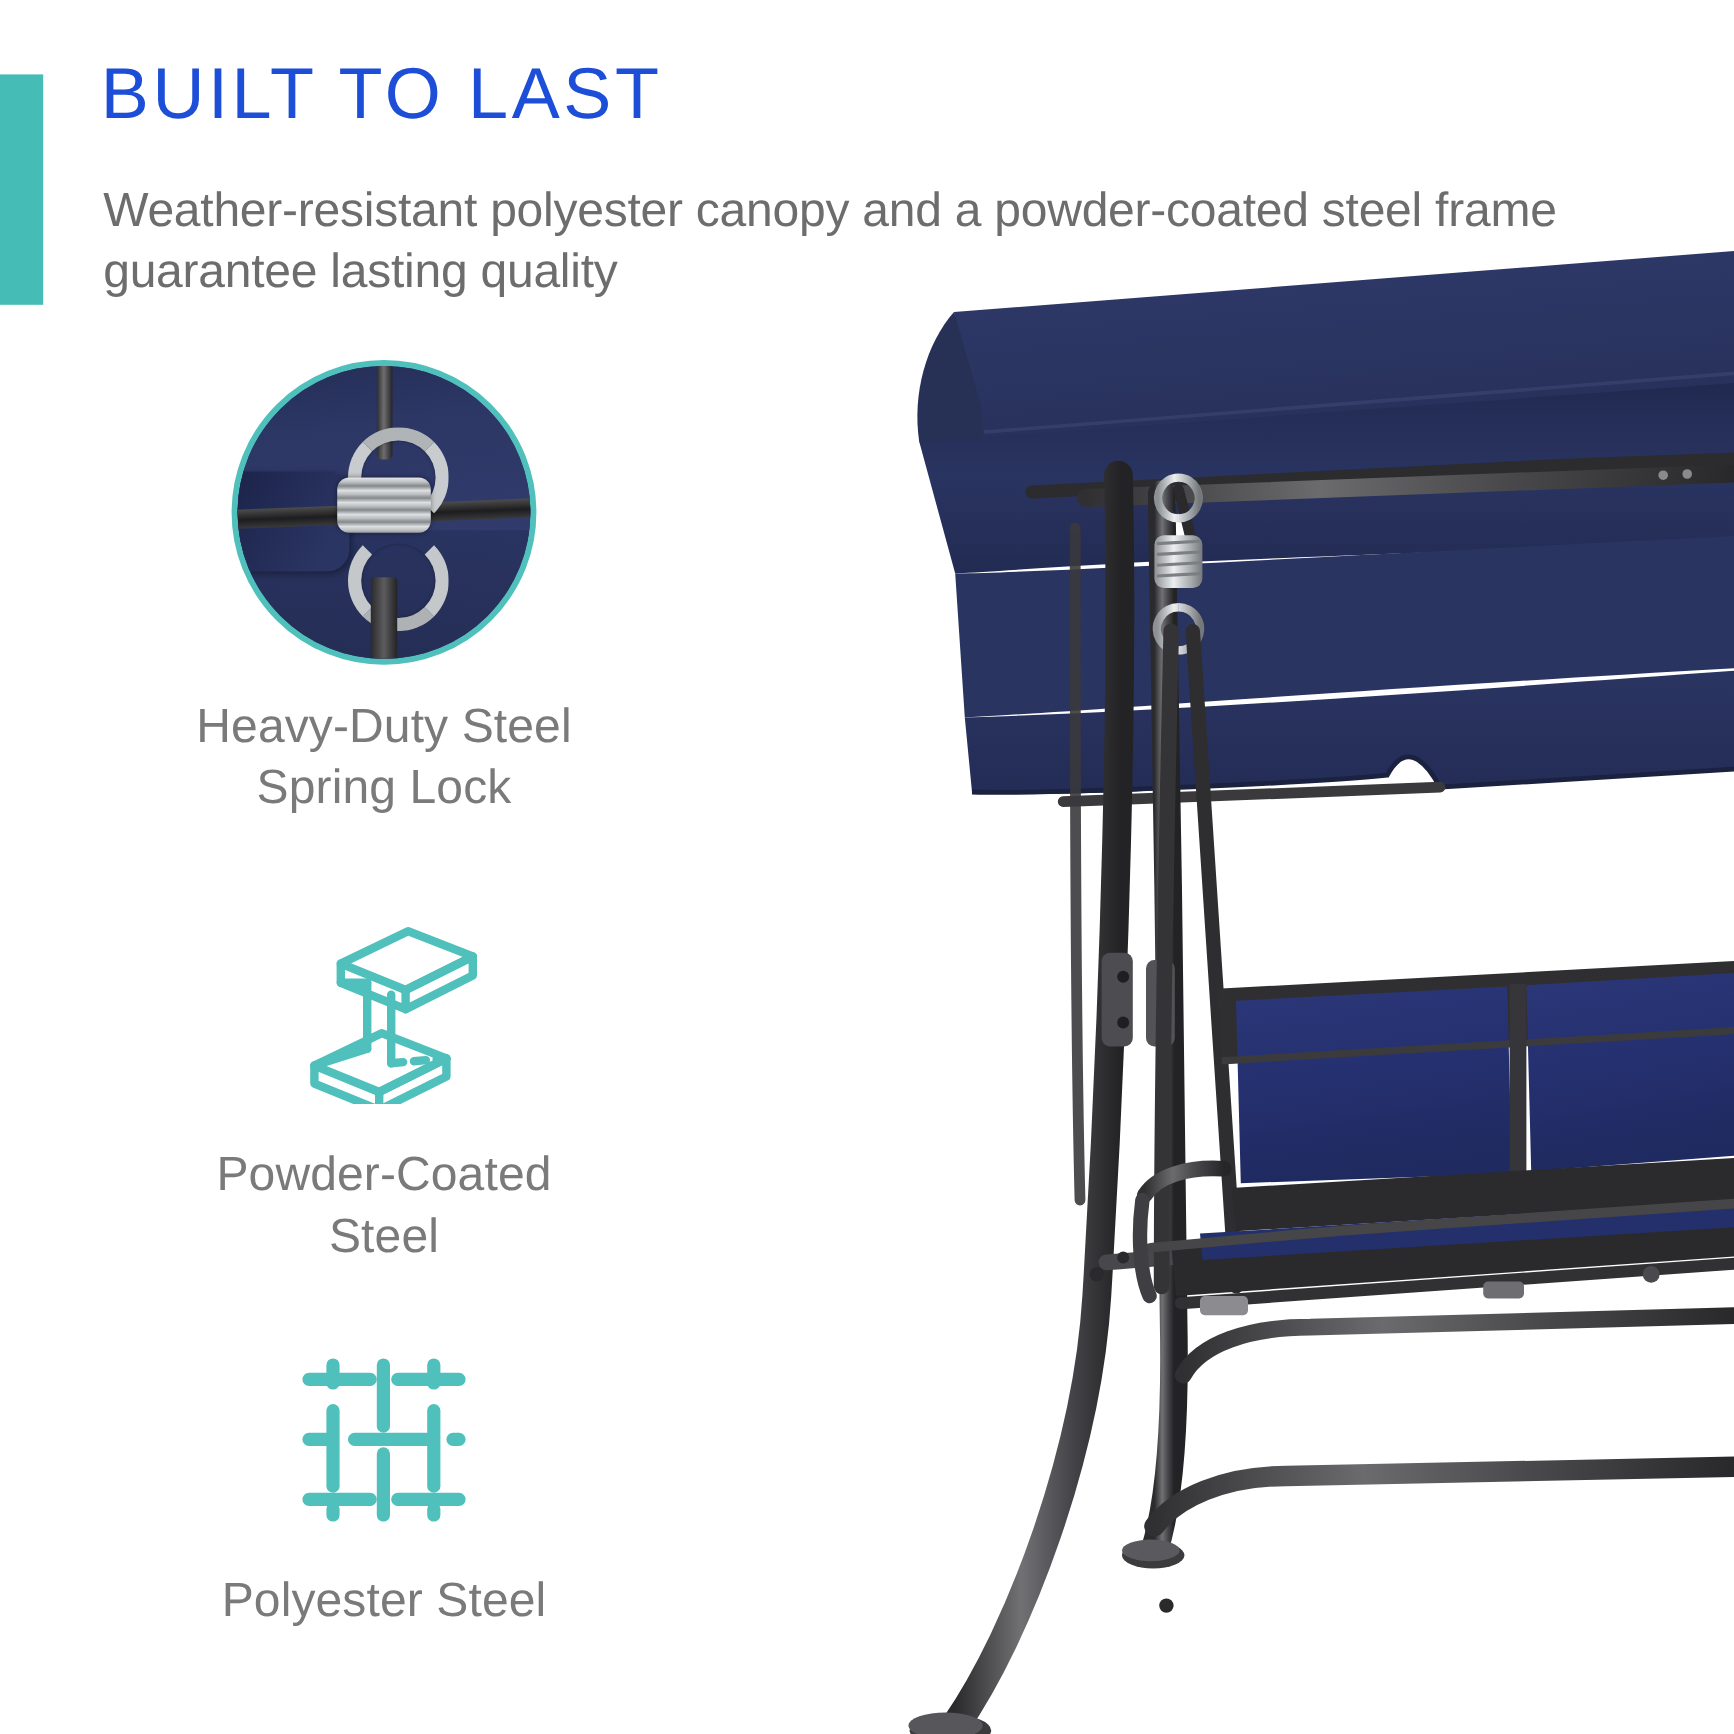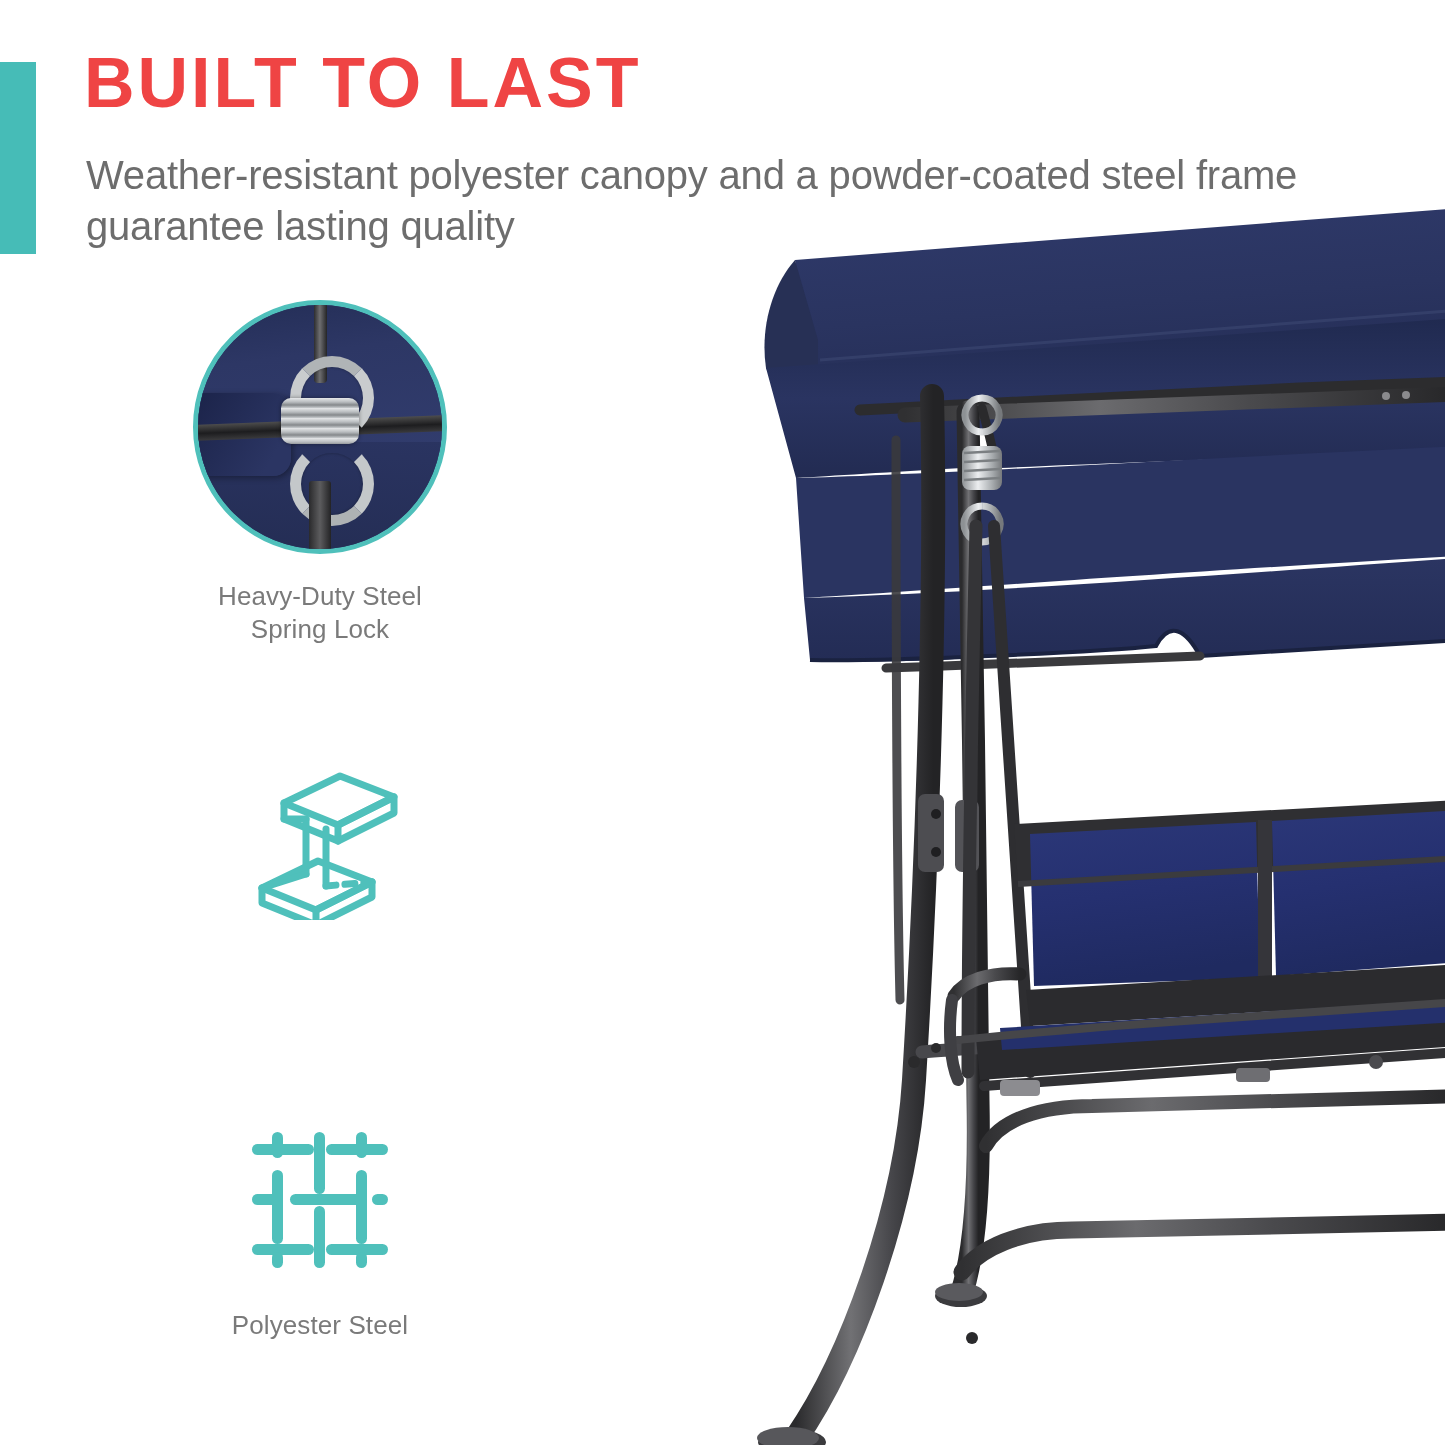--- a/index.html
+++ b/index.html
@@ -22,24 +22,24 @@
     left: 0;
     top: 62px;
     width: 36px;
     height: 192px;
     background: #46bcb7;
   }
   #page-title {
     position: absolute;
     left: 84px;
     top: 48px;
-    font-size: 70px;
-    font-weight: bold;
+    font-size: 60px;
+    font-weight: normal;
     letter-spacing: 3px;
-    color: #ef4444;
+    color: #1d4ed8;
     line-height: 1.0;
     white-space: nowrap;
   }
   #page-subtitle {
     position: absolute;
     left: 86px;
     top: 150px;
     width: 1330px;
     font-size: 40px;
     font-weight: 300;
@@ -58,21 +58,21 @@
   .feature-block {
     position: absolute;
     width: 520px;
     text-align: center;
   }
   #feature-block-0 { top: 0px; }
   #feature-block-1 { top: 460px; }
   #feature-block-2 { top: 815px; }
 
   .feature-label {
-    font-size: 26px;
+    font-size: 40px;
     font-weight: 300;
     color: #7a7a7a;
     line-height: 1.28;
     letter-spacing: 0.1px;
     white-space: pre-line;
   }
 
   
   .feature-photo {
     position: relative;
@@ -242,20 +242,22 @@
         <path d="M22 118 L22 133 L76 155 L76 140"></path>
         <path d="M76 140 L132 112 L132 128 L76 156" stroke-opacity="0"></path>
         <path d="M76 140 L132 112 L132 127 L76 155"></path>
 
         <path d="M44 49 L66 49"></path>
         <path d="M86 59 L98 55" stroke-opacity="0"></path>
         <path d="M66 104 L22 118"></path>
         <path d="M86 116 L132 112" stroke-dasharray="10 9"></path>
       </svg>
     </div>
+    <div class="feature-label">Powder-Coated
+Steel</div>
   </div>
 
   <div class="feature-block" id="feature-block-2">
     <div class="feature-icon-wrap">
       <svg width="140" height="140" viewBox="0 0 140 140">
         <g fill="#4fc0bb">
 
           <rect x="2" y="14" width="62" height="11" rx="5.5"></rect>
           <rect x="76" y="14" width="62" height="11" rx="5.5"></rect>
           <rect x="2" y="64" width="26" height="11" rx="5.5"></rect>

